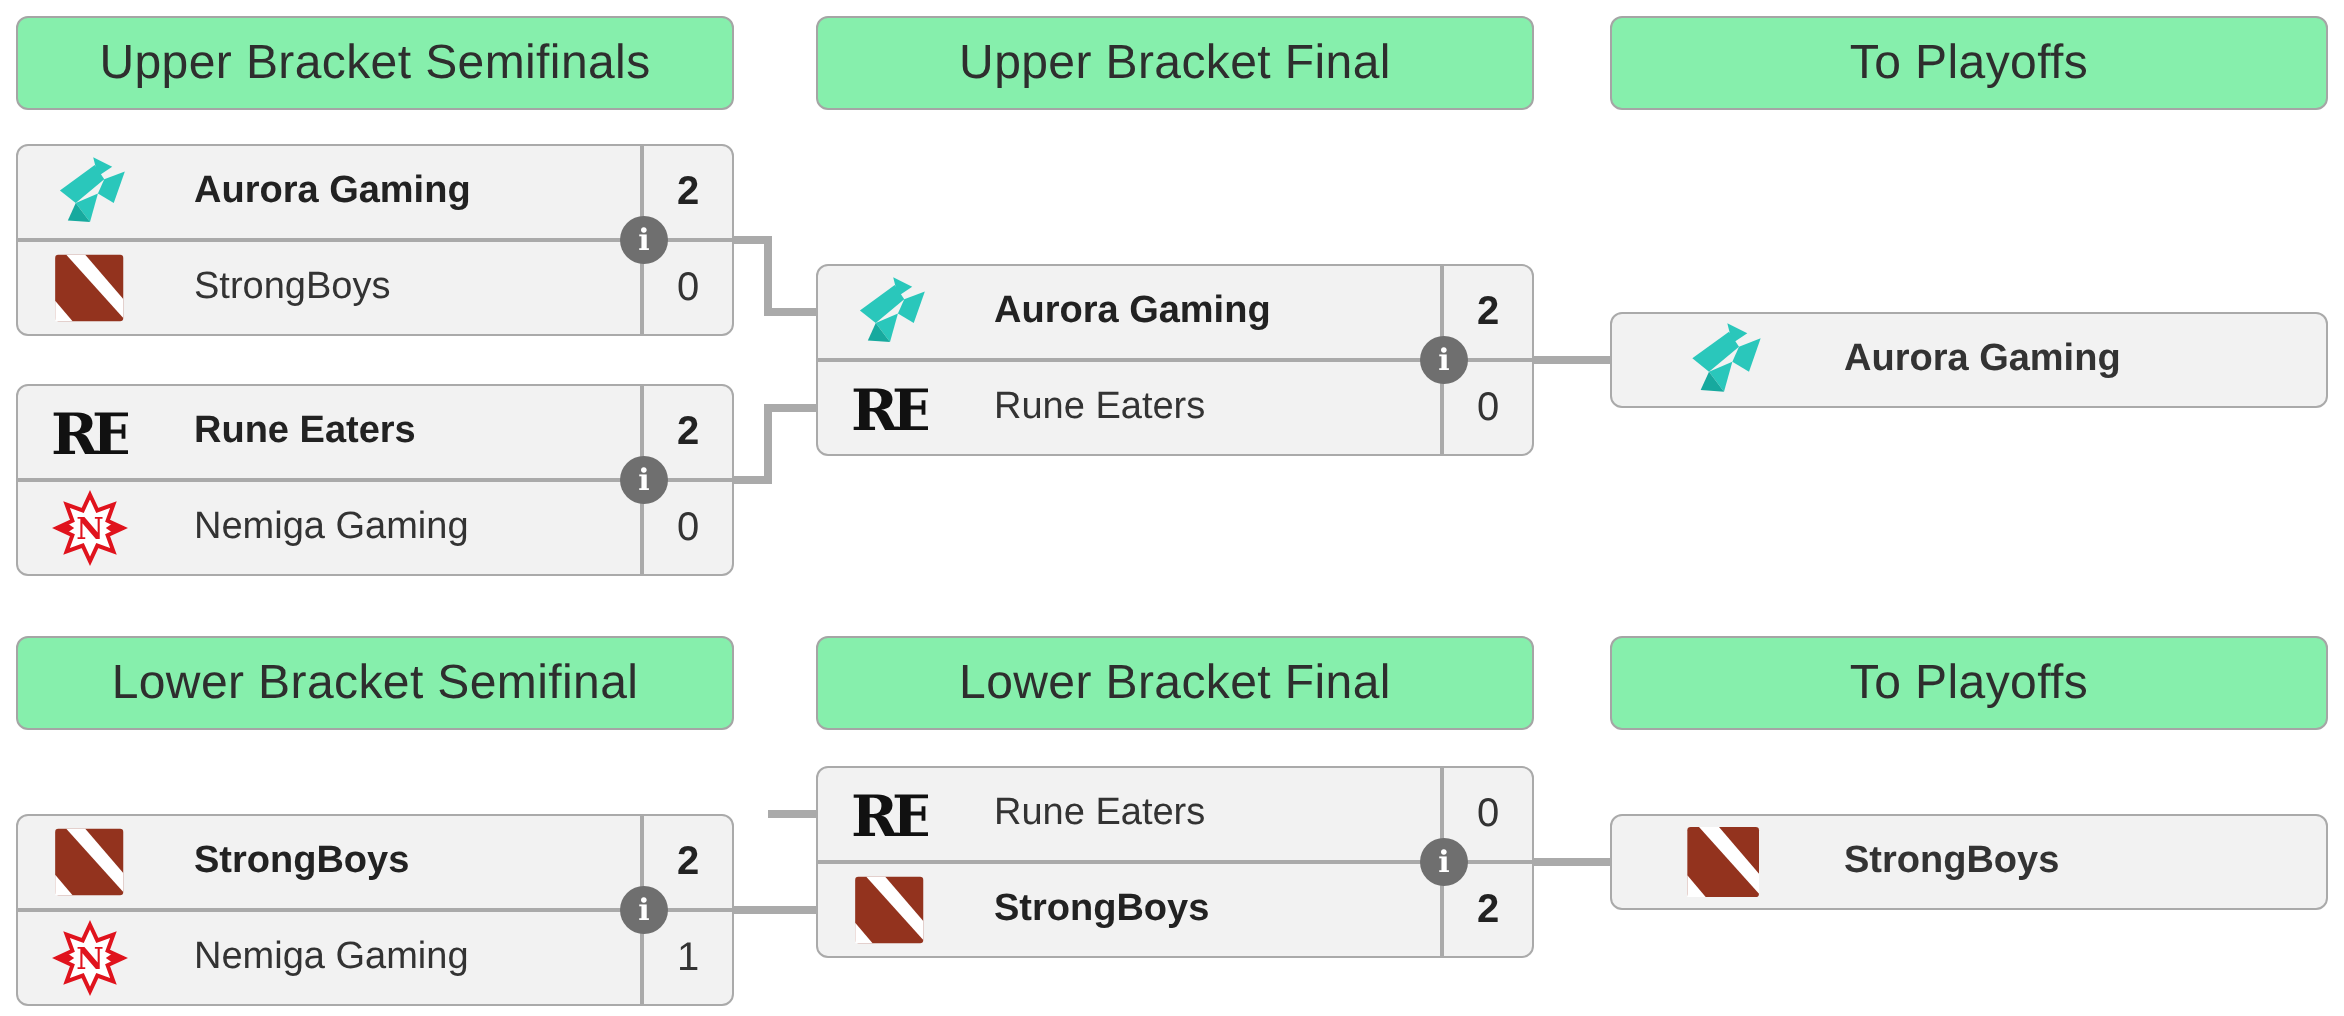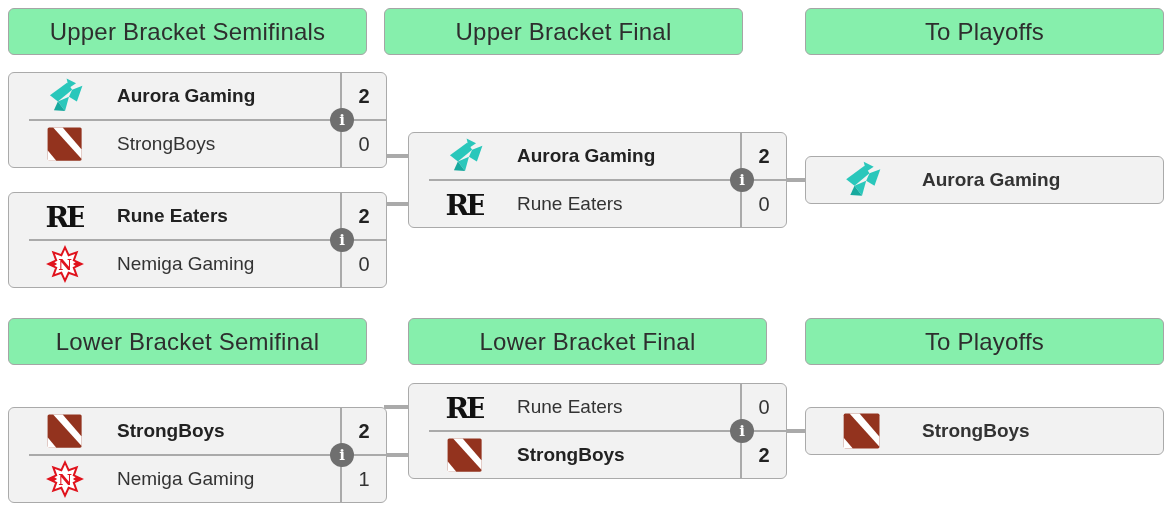--- a/index.html
+++ b/index.html
@@ -44,21 +44,21 @@
   .advance {
     position:absolute; width:359px; height:48px; box-sizing:border-box;
     background:#f2f2f2; border:1px solid #aaaaaa; border-radius:6px;
     display:flex; align-items:center; padding-left:20px;
   }
   .advance .lg { width:40px; height:40px; }
   .advance .name { font-weight:bold; margin-left:36px; }
 
   
   .line { position:absolute; background:#aaaaaa; z-index:1; }
-  .match, .advance { z-index:2;padding-left:20px; }
+  .match, .advance { z-index:2; }
   .symbols { position:absolute; width:0; height:0; overflow:hidden; }
 </style>
 </head>
 <body>
 
 <svg class="symbols" aria-hidden="true">
   <defs>
     <symbol id="logo-aurora" viewBox="0 0 48 48">
       <path d="M26 2 L38 8 L29 14 Z" fill="#2AC7BB"></path>
       <path d="M5 23 L27 7 L33 16 L15 31 Z" fill="#2AC7BB"></path>
@@ -81,21 +81,21 @@
       <text x="24" y="31" text-anchor="middle" font-family="DejaVu Serif, serif" font-weight="bold" font-size="19" fill="#E0131D">N</text>
     </symbol>
   </defs>
 </svg>
 
 <div class="canvas">
 
   <div class="hdr" style="left:8px;top:8px">
       <span>Upper Bracket Semifinals</span>
     </div>
-  <div class="hdr" style="left:384px;top:8px">
+  <div class="hdr" style="left:408px;top:8px">
       <span>Upper Bracket Final</span>
     </div>
   <div class="hdr" style="left:805px;top:8px">
       <span>To Playoffs</span>
     </div>
   <div class="hdr" style="left:8px;top:318px">
       <span>Lower Bracket Semifinal</span>
     </div>
   <div class="hdr" style="left:408px;top:318px">
       <span>Lower Bracket Final</span>

